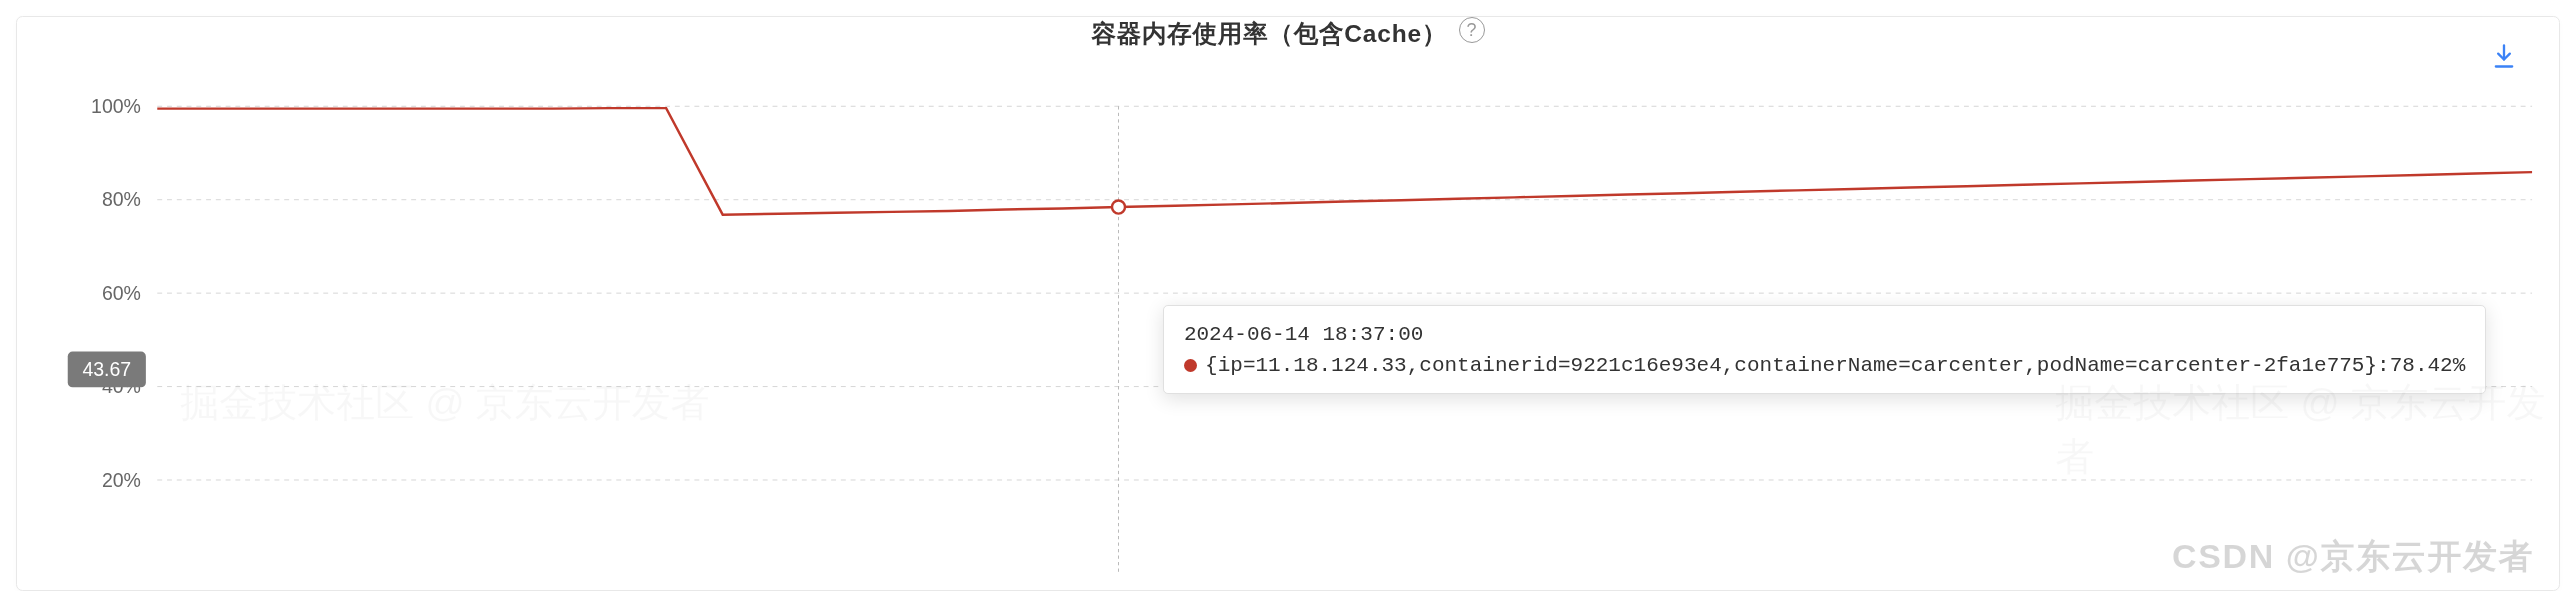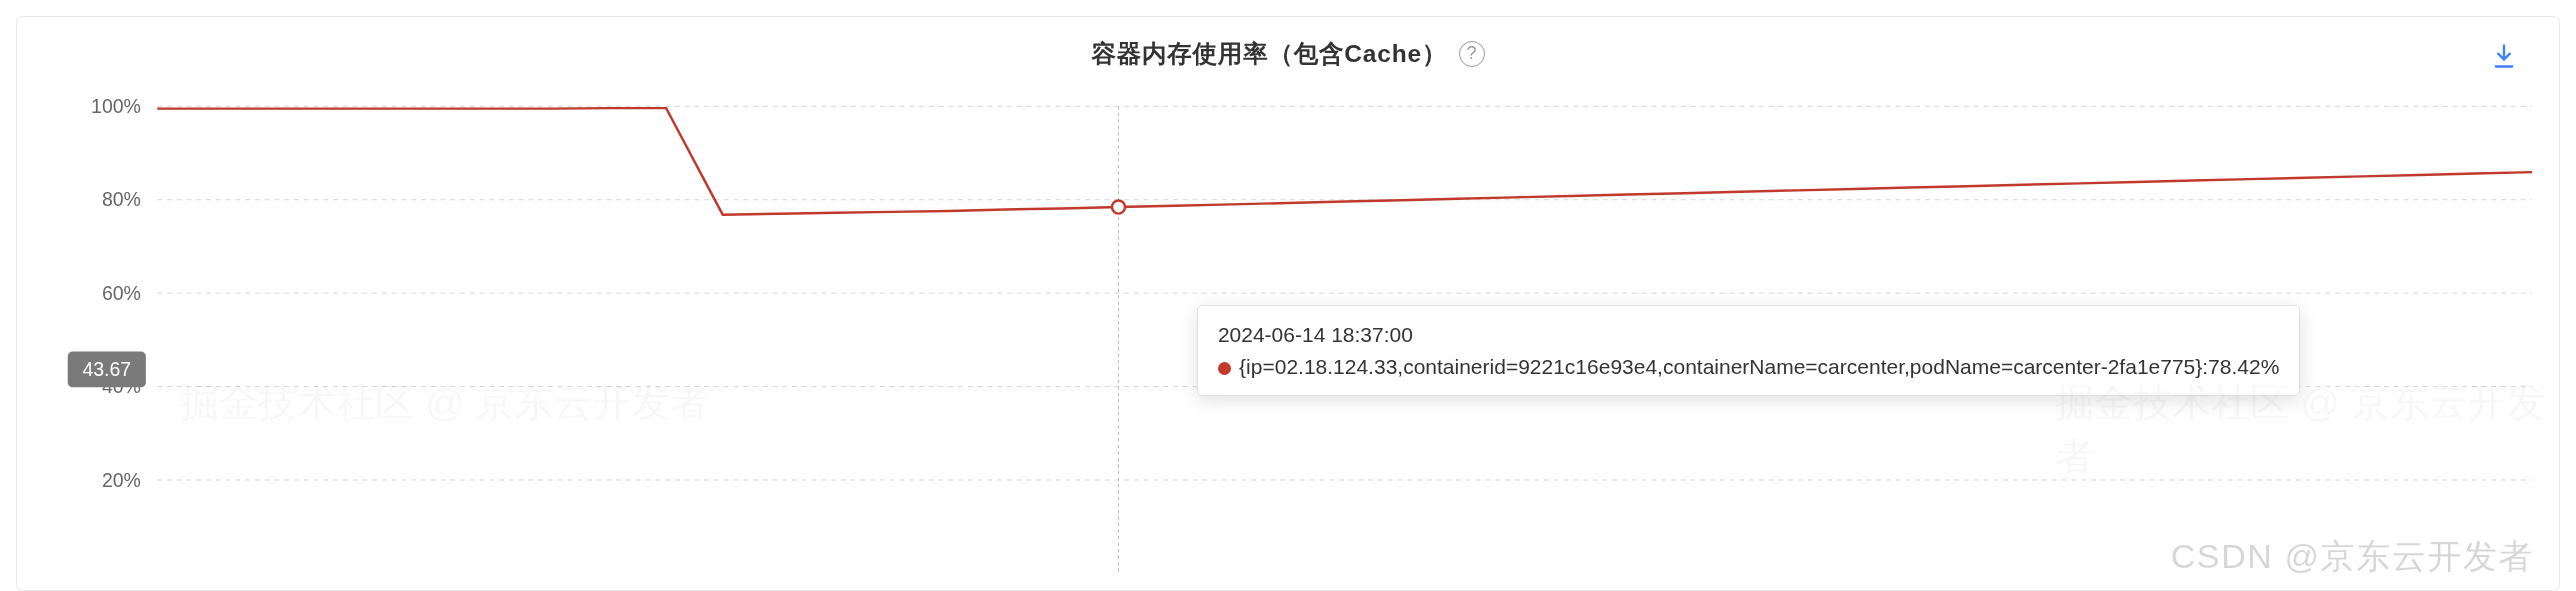--- a/index.html
+++ b/index.html
@@ -3,21 +3,21 @@
 <meta charset="utf-8">
 <style>
   * { box-sizing: border-box; margin: 0; padding: 0; }
   html, body { width: 2576px; height: 592px; font-family: -apple-system, "PingFang SC", "Microsoft YaHei", Arial, sans-serif; background: #fff; overflow: hidden; }
   .card {
     position: absolute; left: 16.3px; top: 16.3px; right: 16.3px; bottom: 0;
     background: #fff; border: 0.8px solid #e8e8e8; border-radius: 6.5px;
     box-shadow: 0 1.6px 6.5px rgba(0,0,0,0.02);
   }
   .header {
-    width: 100%; height: 73px; display: flex; align-items: center; justify-content: center;
+    width: 100%; height: 73px; display: flex; justify-content: center;
     position: relative;
   }
   .title { font-size: 24.5px; color: #333; font-weight: 600; letter-spacing: 0.8px; }
   .help {
     display: inline-flex; align-items: center; justify-content: center;
     width: 26px; height: 26px; border: 1.6px solid #999; border-radius: 50%;
     color: #999; font-size: 18px; margin-left: 11.4px; cursor: pointer;
   }
   .download {
     position: absolute; right: 41px; top: 24.5px; color: #3b82f6; cursor: pointer;
@@ -34,21 +34,21 @@
   .dot { fill: #fff; stroke: #c0392b; stroke-width: 3; }
   .badge-rect { fill: #7a7a7a; rx: 6; ry: 6; }
   .badge-text { fill: #fff; font-size: 24px; text-anchor: middle; dominant-baseline: middle; }
   .tooltip {
     position: absolute; background: #fff; border: 0.8px solid #e0e0e0; border-radius: 4.9px;
     box-shadow: 0 4.9px 19.6px rgba(0,0,0,0.12); padding: 16.3px 19.6px; font-size: 21px; color: #333;
     white-space: nowrap;
   }
   .tooltip .ts { margin-bottom: 8.2px; color: #333; }
   .tt-dot { display: inline-block; width: 13px; height: 13px; border-radius: 50%; background: #c0392b; margin-right: 8.2px; vertical-align: middle; }
-  .watermark { position: absolute; right: 24.5px; bottom: 9.8px; color: rgba(0,0,0,0.16); font-size: 34px; font-weight: 400; letter-spacing: 1.6px; pointer-events:none; }
+  .watermark { position: absolute; right: 24.5px; bottom: 9.8px; color: rgba(0,0,0,0.16); font-size: 34px; font-weight: 700; letter-spacing: 1.6px; pointer-events:none; }
   .wm-faint { position:absolute; color: rgba(0,0,0,0.03); font-size: 39px; pointer-events:none; }
 </style>
 </head>
 <body>
 
 <div class="card">
   <div class="header">
     <span class="title">容器内存使用率（包含Cache）</span>
     <span class="help">?</span>
     <span class="download">
@@ -71,24 +71,24 @@
         <line x1="170" x2="3088" y1="134.79999999999995" y2="134.79999999999995" class="grid-line"></line>
         <text x="150" y="142.79999999999995" class="tick-label">80%</text>
         <line x1="170" x2="3088" y1="20" y2="20" class="grid-line"></line>
         <text x="150" y="28" class="tick-label">100%</text>
         <rect x="60" y="321.3342" width="96" height="44" class="badge-rect"></rect>
         <text x="108" y="345.3342" class="badge-text">43.67</text>
         <path d="M170 22.870000000000005 L239.47619047619048 22.870000000000005 L308.95238095238096 22.870000000000005 L378.42857142857144 22.870000000000005 L447.90476190476187 22.870000000000005 L517.3809523809523 22.870000000000005 L586.8571428571429 22.870000000000005 L656.3333333333333 22.870000000000005 L725.8095238095237 22.29600000000005 L795.2857142857142 22.29600000000005 L864.7619047619047 153.168 L934.2380952380953 152.01999999999998 L1003.7142857142857 150.872 L1073.1904761904761 149.724 L1142.6666666666665 148.57600000000008 L1212.142857142857 146.85399999999998 L1281.6190476190475 145.70600000000007 L1351.095238095238 143.86919999999998 L1420.5714285714284 142.262 L1490.047619047619 140.53999999999996 L1559.5238095238094 138.81800000000004 L1629 137.09600000000006 L1698.4761904761906 135.37399999999997 L1767.9523809523812 133.652 L1837.4285714285713 131.92999999999995 L1906.904761904762 130.20800000000003 L1976.3809523809525 128.48600000000005 L2045.857142857143 126.76399999999995 L2115.333333333333 125.04199999999997 L2184.809523809524 123.32000000000005 L2254.285714285714 121.59800000000001 L2323.761904761905 119.87600000000003 L2393.238095238095 118.15399999999994 L2462.714285714286 116.43199999999996 L2532.190476190476 114.71000000000004 L2601.666666666667 112.988 L2671.142857142857 111.26600000000002 L2740.6190476190477 109.54399999999993 L2810.095238095238 107.822 L2879.5714285714284 106.10000000000002 L2949.047619047619 104.37799999999999 L3018.5238095238096 102.656 L3088 100.93399999999997 " class="series"></path>
         <line x1="1351.095238095238" x2="1351.095238095238" y1="20" y2="594" class="hover-line"></line>
         <circle cx="1351.095238095238" cy="143.86919999999998" r="8" class="dot"></circle>
       </svg>
-    <div class="tooltip" style="left: 1180px; top: 215px;">
+    <div class="tooltip" style="left: 1146px; top: 215px; font-family: Liberation Mono, monospace;">
       <div class="ts">2024-06-14 18:37:00</div>
       <div>
-        <span class="tt-dot"></span><span>{ip=02.18.124.33,containerid=9221c16e93e4,containerName=carcenter,podName=carcenter-2fa1e775}:78.42%</span>
+        <span class="tt-dot"></span><span>{ip=11.18.124.33,containerid=9221c16e93e4,containerName=carcenter,podName=carcenter-2fa1e775}:78.42%</span>
       </div>
     </div>
   </div>
 
   <div class="wm-faint" style="left:163px; top:359px;">掘金技术社区 @ 京东云开发者</div>
   <div class="wm-faint" style="left:2038px; top:359px;">掘金技术社区 @ 京东云开发者</div>
   <div class="watermark">CSDN @京东云开发者</div>
 </div>
 
 

